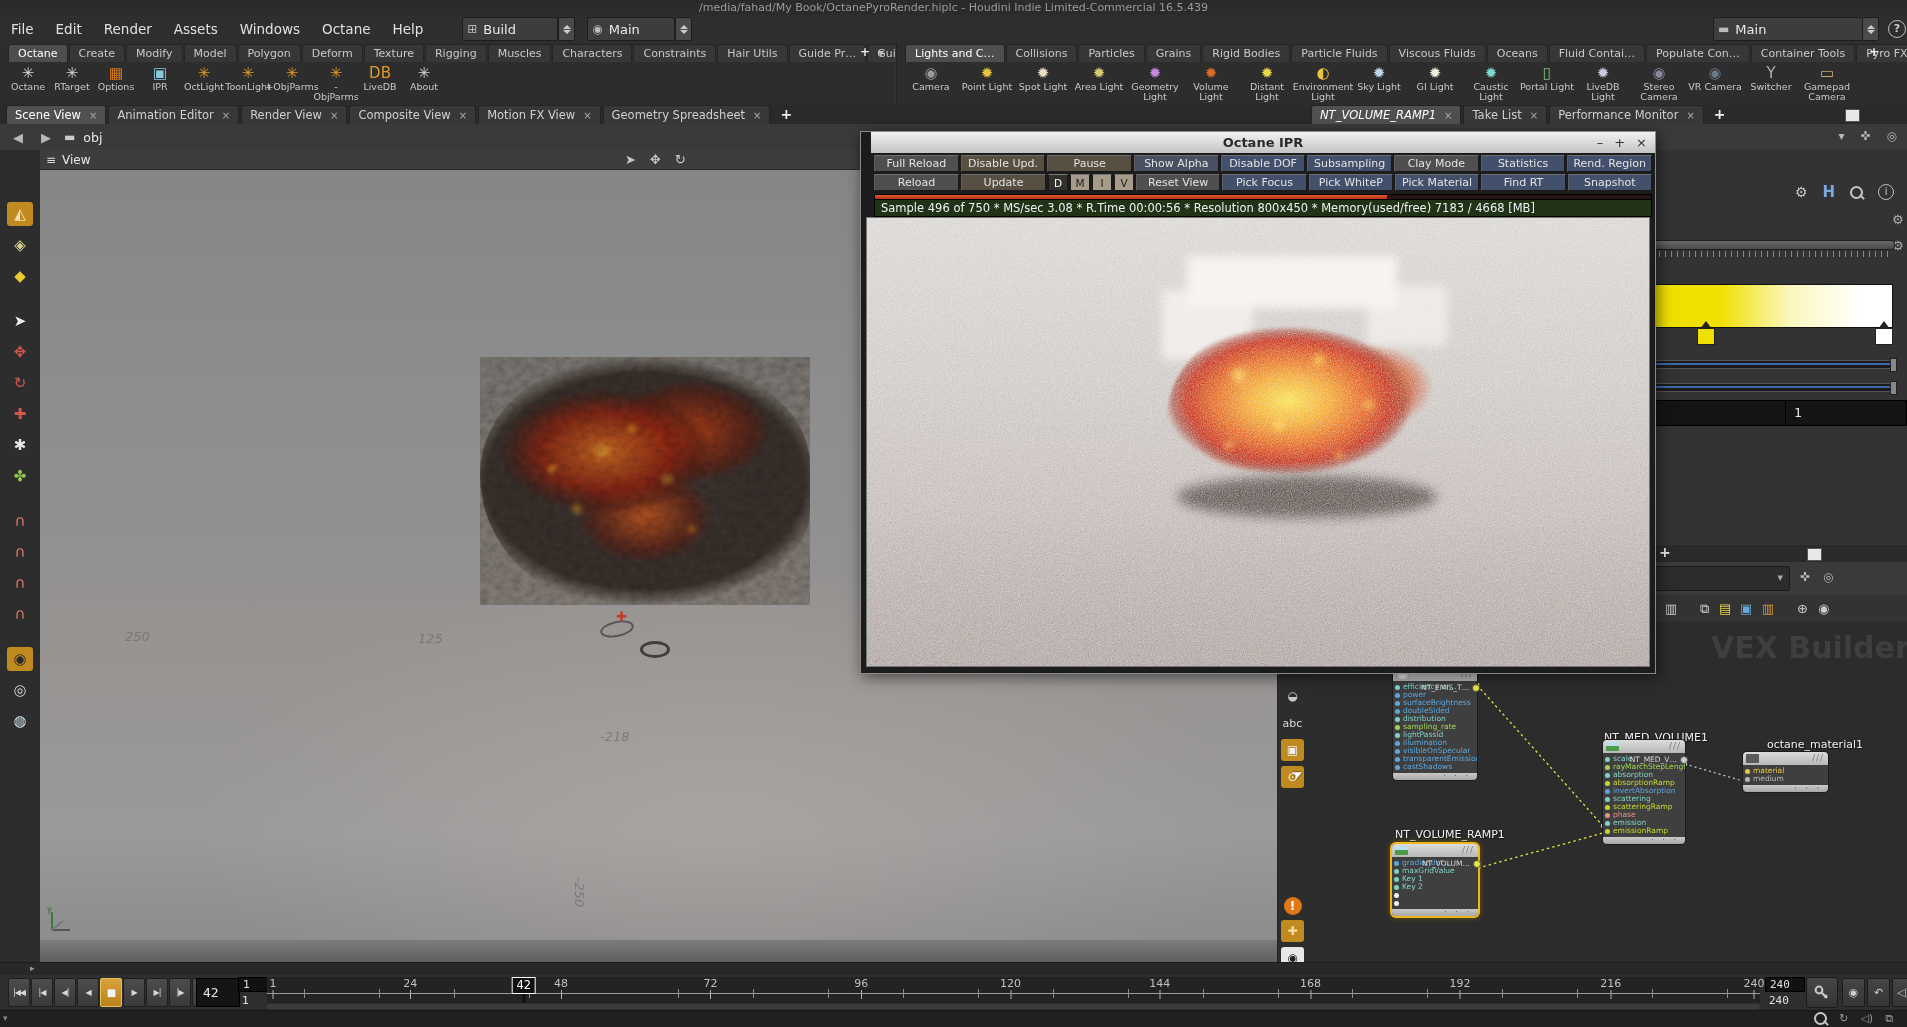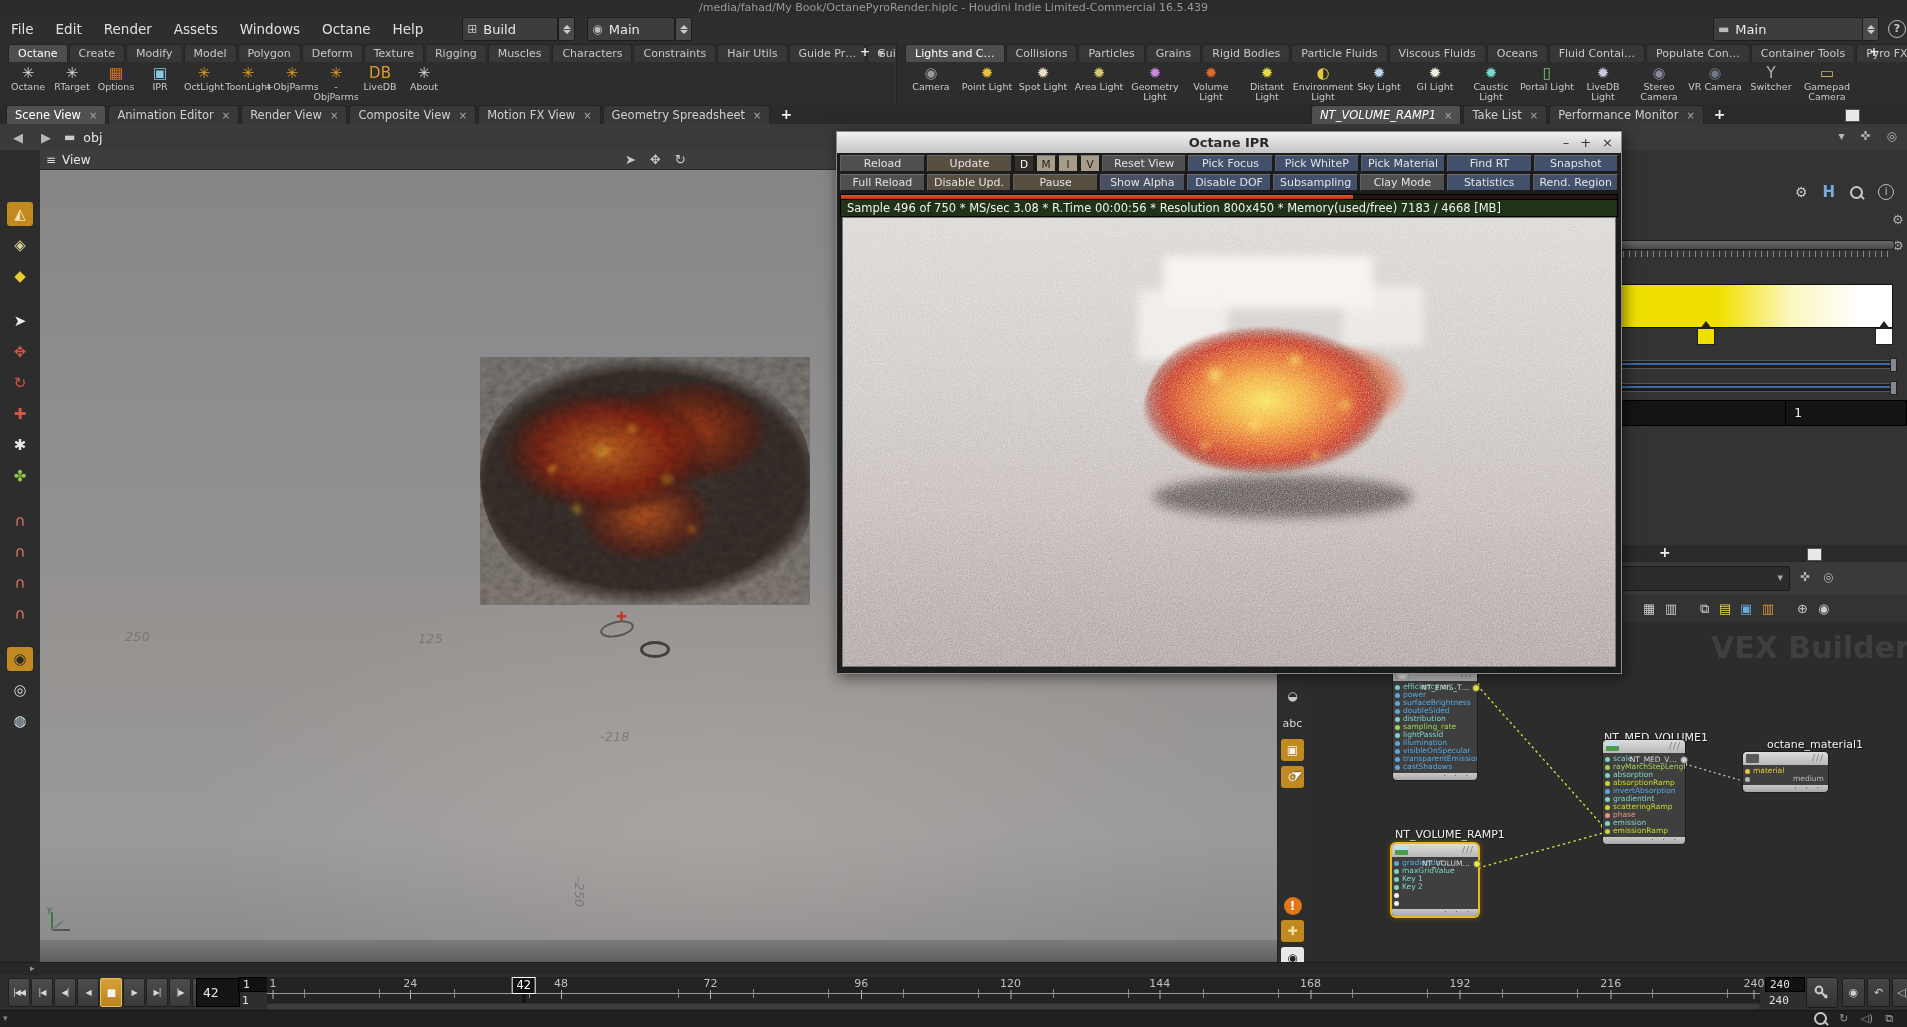--- a/index.html
+++ b/index.html
@@ -158,22 +158,22 @@
   .nports{padding:2px 0 2px 2px;}
   .nport{display:flex;align-items:center;height:8px;gap:3px;position:relative;}
   .nport .pdot{width:5px;height:5px;border-radius:50%;flex:none;}
   .nport .plabel{font-size:7.5px;line-height:8px;white-space:nowrap;overflow:hidden;}
   .nport .prlabel{position:absolute;right:8px;font-size:7.5px;color:#d8d8d8;}
   .node .outdot{position:absolute;right:-3px;top:16px;width:6px;height:6px;border-radius:50%;background:#e8e840;border:1px solid #555;}
   .node.selected{box-shadow:0 0 0 2px #edb61c,0 0 6px 1px #8a6a00;}
   .node-title{position:absolute;color:#f0f0f0;font-size:11px;text-shadow:1px 1px 1px #111;white-space:nowrap;}
 
   
-  .iprwin{left:836px;top:131px;width:784px;height:541px;background:#1c1c1c;border:1px solid #8a8a8a;
-          box-shadow:2px 3px 14px rgba(0,0,0,.55);z-index:40;}
+  .iprwin{left:860px;top:131px;width:784px;height:541px;background:#1c1c1c;border:1px solid #8a8a8a;
+          box-shadow:2px 3px 14px rgba(0,0,0,.55);z-index:40;padding-left:10px;}
   .ipr-title{height:21px;background:linear-gradient(#f2f2f2,#c4c4c4);color:#2a2a2a;font-weight:bold;font-size:13px;
              text-align:center;line-height:21px;position:relative;}
   .ipr-title .winbtns{position:absolute;right:8px;top:0;display:flex;gap:11px;color:#333;font-weight:normal;font-size:13px;}
   .ipr-btnrow{display:flex;gap:2px;padding:2px 3px 0 3px;}
   .ipr-btn{flex:1;height:15px;font-size:11px;color:#e2e2e2;display:flex;align-items:center;justify-content:center;
            border:1px solid #1a1a1a;border-top-color:#6e6e6e;border-left-color:#5e5e5e;border-radius:1px;white-space:nowrap;}
   .b-gray{background:#4f4f4f;}
   .b-tan{background:#574f42;}
   .b-blue{background:#43506b;}
   .b-slate{background:#485061;}
@@ -768,21 +768,21 @@
               <span class="plabel" style="color: rgb(198, 216, 48);">absorptionRamp</span>
               <span class="prlabel"></span>
             </div>
             <div class="nport">
               <span class="pdot" style="background: rgb(90, 167, 224);"></span>
               <span class="plabel" style="color: rgb(90, 167, 224);">invertAbsorption</span>
               <span class="prlabel"></span>
             </div>
             <div class="nport">
               <span class="pdot" style="background: rgb(127, 212, 200);"></span>
-              <span class="plabel" style="color: rgb(127, 212, 200);">gradientInt</span>
+              <span class="plabel" style="color: rgb(127, 212, 200);">scattering</span>
               <span class="prlabel"></span>
             </div>
             <div class="nport">
               <span class="pdot" style="background: rgb(198, 216, 48);"></span>
               <span class="plabel" style="color: rgb(198, 216, 48);">scatteringRamp</span>
               <span class="prlabel"></span>
             </div>
             <div class="nport">
               <span class="pdot" style="background: rgb(232, 147, 130);"></span>
               <span class="plabel" style="color: rgb(232, 147, 130);">phase</span>
@@ -812,21 +812,21 @@
           <span class="stripes">///</span>
         </div>
         <div class="nports">
 
         <div class="nport">
               <span class="pdot" style="background: rgb(232, 201, 58);"></span>
               <span class="plabel" style="color: rgb(232, 201, 58);">material</span>
             </div>
             <div class="nport">
               <span class="pdot" style="background: rgb(184, 184, 184);"></span>
-              <span class="plabel" style="color: rgb(184, 184, 184); margin-left: 40px;">medium</span>
+              <span class="plabel" style="color: rgb(184, 184, 184);">medium</span>
             </div>
           </div>
         <div class="nfoot">
             <span class="dots">· · ·</span>
           </div>
       </div>
 
       <span class="node-title" style="left:88px;top:206px">NT_VOLUME_RAMP1</span>
       <div class="node selected" style="left:85px;top:222px;width:86px">
         <div class="nhead">
@@ -875,56 +875,56 @@
   </div>
 
   <div class="abs iprwin">
     <div class="ipr-title">
       <span>Octane IPR</span>
       <span class="winbtns">
         <span>–</span>
         <span>+</span>
         <span>×</span>
       </span>
-    </div>
-    <div class="ipr-btnrow">
-      <div style="flex:2;display:flex;gap:2px">
-
-      <div class="ipr-btn b-gray">Reload</div>
-          <div class="ipr-btn b-tan">Update</div>
-        </div>
-      <div class="dmivgroup">
-
-      <div class="dmiv d-dark">D</div>
-          <div class="dmiv d-lite">M</div>
-          <div class="dmiv d-lite">I</div>
-          <div class="dmiv d-lite">V</div>
-        </div>
-      <div style="flex:6;display:flex;gap:2px">
-
-      <div class="ipr-btn b-gray">Reset View</div>
-          <div class="ipr-btn b-blue">Pick Focus</div>
-          <div class="ipr-btn b-blue">Pick WhiteP</div>
-          <div class="ipr-btn b-blue">Pick Material</div>
-          <div class="ipr-btn b-blue">Find RT</div>
-          <div class="ipr-btn b-blue">Snapshot</div>
-        </div>
     </div>
     <div class="ipr-btnrow">
 
     <div class="ipr-btn b-gray">Full Reload</div>
         <div class="ipr-btn b-tan">Disable Upd.</div>
         <div class="ipr-btn b-tan">Pause</div>
         <div class="ipr-btn b-slate">Show Alpha</div>
         <div class="ipr-btn b-blue">Disable DOF</div>
         <div class="ipr-btn b-blue">Subsampling</div>
         <div class="ipr-btn b-gray">Clay Mode</div>
         <div class="ipr-btn b-blue">Statistics</div>
         <div class="ipr-btn b-blue">Rend. Region</div>
       </div>
+    <div class="ipr-btnrow">
+      <div style="flex:2;display:flex;gap:2px">
+
+      <div class="ipr-btn b-gray">Reload</div>
+          <div class="ipr-btn b-tan">Update</div>
+        </div>
+      <div class="dmivgroup">
+
+      <div class="dmiv d-dark">D</div>
+          <div class="dmiv d-lite">M</div>
+          <div class="dmiv d-lite">I</div>
+          <div class="dmiv d-lite">V</div>
+        </div>
+      <div style="flex:6;display:flex;gap:2px">
+
+      <div class="ipr-btn b-gray">Reset View</div>
+          <div class="ipr-btn b-blue">Pick Focus</div>
+          <div class="ipr-btn b-blue">Pick WhiteP</div>
+          <div class="ipr-btn b-blue">Pick Material</div>
+          <div class="ipr-btn b-blue">Find RT</div>
+          <div class="ipr-btn b-blue">Snapshot</div>
+        </div>
+    </div>
     <div class="ipr-progresswrap">
       <div class="ipr-progress" style="width: 66%;"></div>
     </div>
     <div class="ipr-status">Sample 496 of 750 * MS/sec 3.08 * R.Time 00:00:56 * Resolution 800x450 * Memory(used/free) 7183 / 4668 [MB]</div>
     <div class="ipr-image">
       <span class="smokeblock" style="left:320px;top:38px;width:210px;height:52px"></span>
       <span class="smokeblock" style="left:295px;top:72px;width:90px;height:70px;opacity:.8"></span>
       <span class="smokeblock" style="left:500px;top:68px;width:80px;height:60px;opacity:.7"></span>
       <div class="fireball">
           <span class="sparks"></span>

